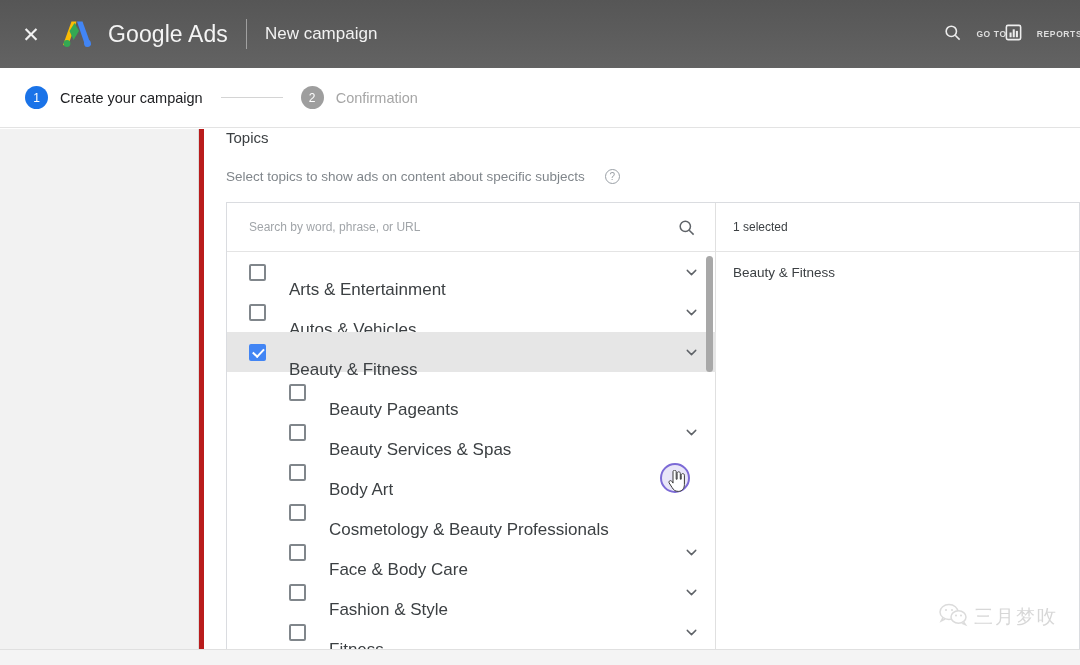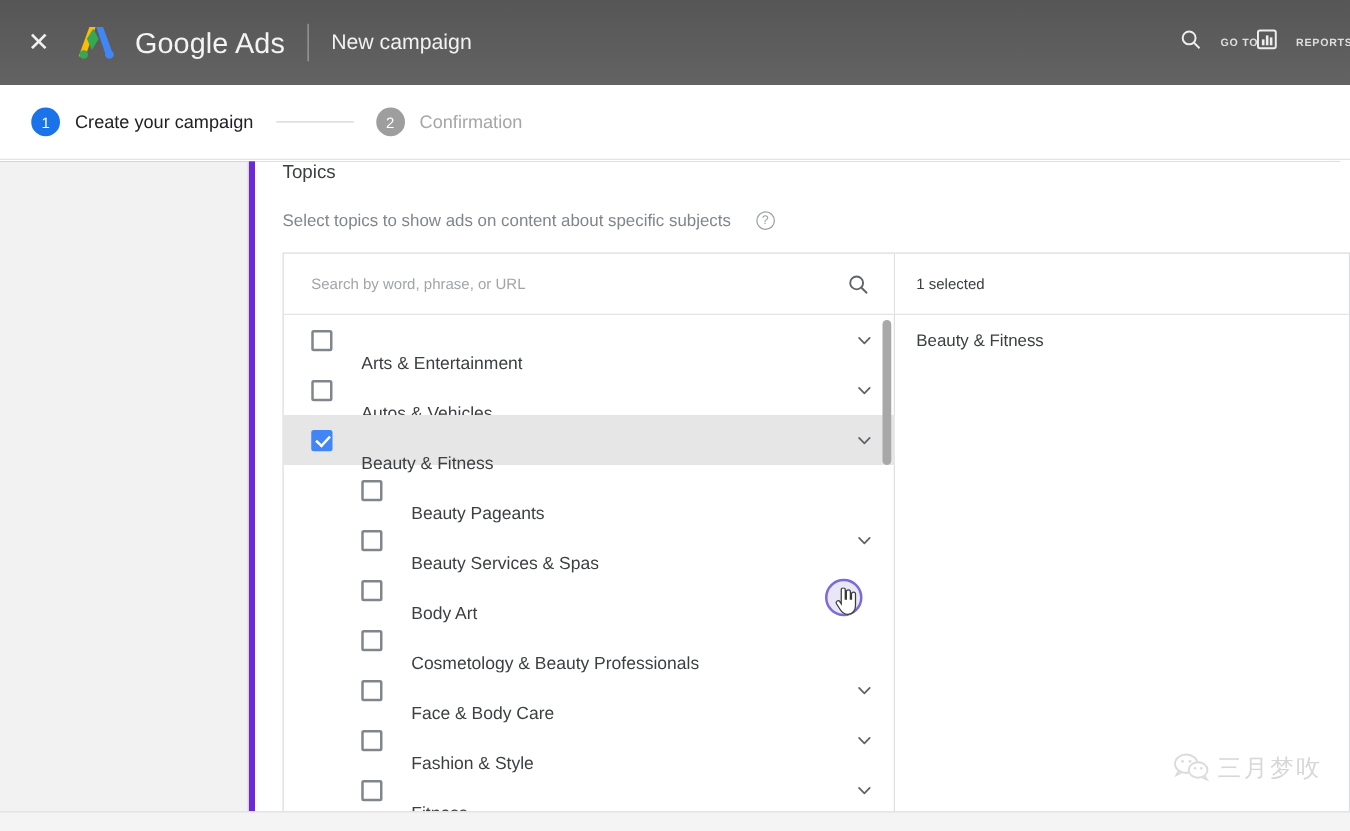--- a/index.html
+++ b/index.html
@@ -83,21 +83,21 @@
   .step-label.inactive { color: #a6a6a6; font-weight: 400; }
   .step-connector {
     width: 62px; height: 1px; background: #d4d4d4;
     margin: 0 18px;
   }
 
   
   .body-wrap {
     position: absolute; left: 0; top: 129px;
     width: 1072px; height: 536px;
-    background: #6d28d9;
+    background: #b91c1c;
   }
   .left-rail {
     position: absolute; left: 0; top: 0;
     width: 199px; height: 536px;
     background: #f2f2f2;
     border-right: 1px solid #dcdcdc;
   }
   .content {
     position: absolute; left: 204px; top: 0;
     width: 876px; height: 536px;
@@ -178,21 +178,21 @@
   .row .cb.checked {
     background: #4285f4; border-color: #4285f4;
   }
   .row .cb.checked::after {
     content: ""; position: absolute;
     left: 4px; top: 0.5px; width: 4.5px; height: 9px;
     border: solid #fff; border-width: 0 2px 2px 0;
     transform: rotate(43deg);
   }
   .row .rl {
-    margin-left: 23px; font-size: 14px; color: #3c4043;
+    margin-left: 23px; font-size: 17px; color: #3c4043;
     white-space: nowrap; overflow: hidden; text-overflow: ellipsis; margin-top: 36px;
   }
   .row .sp { flex: 1 1 auto; }
   .row .chev { color: #5f6368; display: flex; align-items: center; flex:none; }
   .row .chev.hidden { visibility: hidden; }
 
   
   .list-sb-track {
     position: absolute; right: 2px; top: 49px;
     width: 7px; height: 414px; background: transparent;
@@ -224,21 +224,21 @@
     pointer-events: none; z-index: 40;
   }
   .hand-cursor {
     position: absolute; left: 668px; top: 341px;
     z-index: 41; pointer-events: none;
   }
 
   
   .watermark {
     position: absolute; right: 14px; bottom: 34px;
-    display: flex; align-items: flex-start; gap: 5px;
+    display: flex; align-items: center; gap: 5px;
     opacity: .55; z-index: 30; pointer-events: none;
   }
   .watermark .wm-text {
     font-size: 19px; color: #b7b7b7; letter-spacing: 2px;
     font-family: "DejaVu Sans", sans-serif;
   }
   .bottom-edge {
     position: absolute; left: 0; bottom: 0;
     width: 1080px; height: 16px;
     background: #f4f4f4; border-top: 1px solid #e0e0e0;

